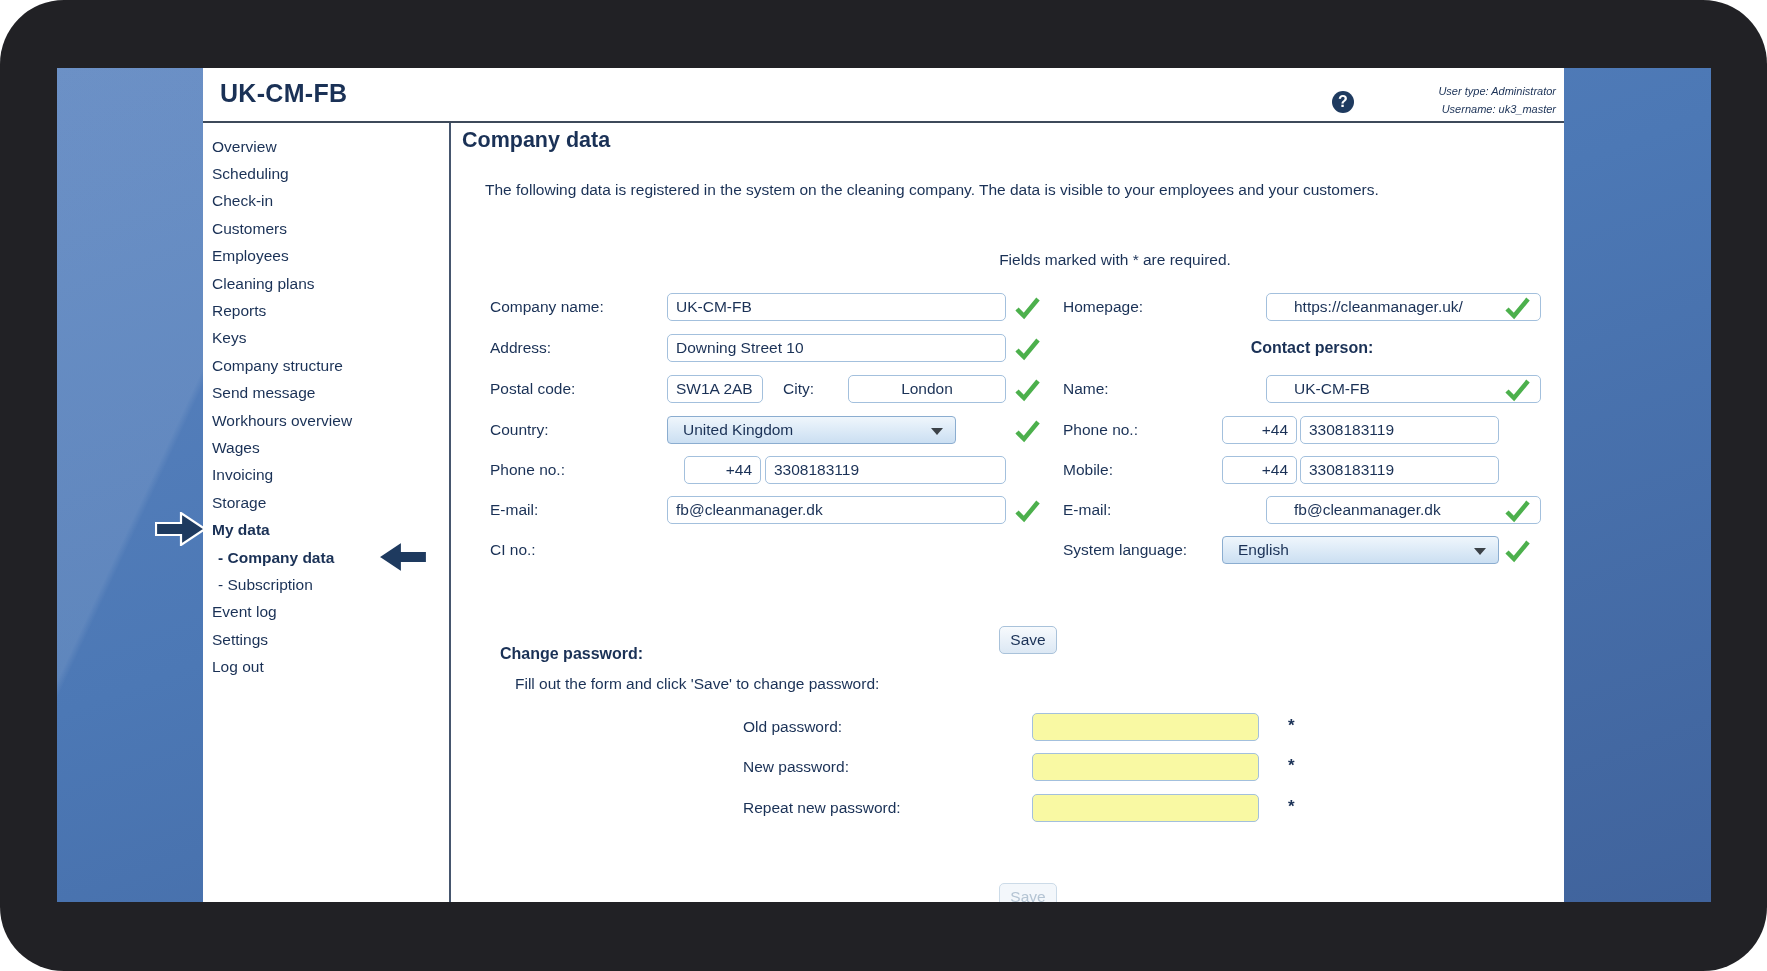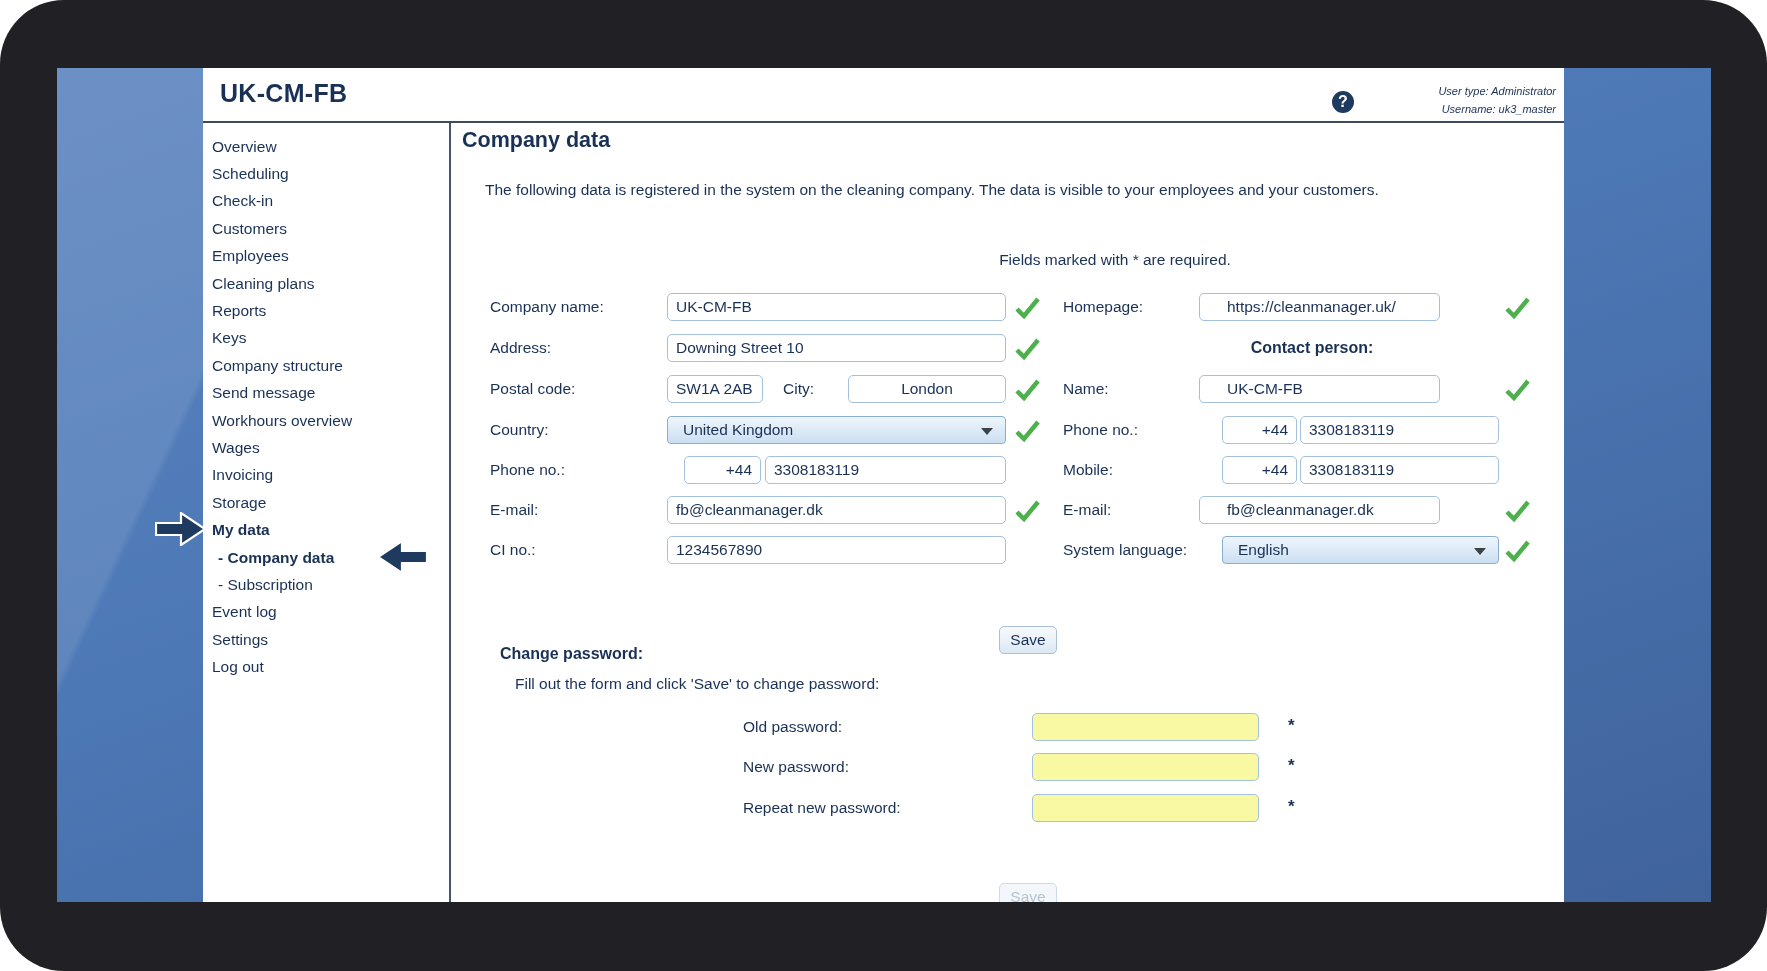--- a/index.html
+++ b/index.html
@@ -34,21 +34,21 @@
   .main { position:absolute; left:248px; top:55px; width:1113px; height:779px; }
   .page-heading { position:absolute; left:11px; top:5px; font-size:21.5px; font-weight:bold; color:#1a3156; }
   .intro { position:absolute; left:34px; top:56px; width:1008px; font-size:15.5px; line-height:21.5px; color:#1a3156; }
   .required-note { position:absolute; left:0; top:128px; width:1328px; text-align:center; font-size:15.5px; color:#1a3156; }
 
   .row { position:absolute; left:0; width:1113px; height:28px; }
   .row .lbl { position:absolute; top:0; height:28px; line-height:28px; font-size:15.5px; color:#1a3156; white-space:nowrap; }
   .lab-l { left:39px; }  .lab-r { left:612px; }
   .box { position:absolute; top:0; height:28px; border:1px solid #a3c0dd; border-radius:5px; background:#fff;
          padding:0 8px; font-family:"Liberation Sans", sans-serif; font-size:15.5px; color:#1a3156; outline:none; }
-  .inp-l { left:216px; width:339px; }  .inp-r { left:748px; width:241px;padding-left:27px; }
+  .inp-l { left:216px; width:339px; }  .inp-r { left:815px; width:275px;padding-left:27px; }
   .num-r { text-align:right; }
   .dd { position:absolute; top:0; height:28px; background:linear-gradient(#eff6fc,#cbdff2); border:1px solid #8badd0;
         border-radius:4px; display:flex; align-items:center; padding-left:15px; font-size:15.5px; color:#1a3156; cursor:pointer; }
   .dd .caret { position:absolute; right:12px; top:11px; width:0; height:0;
                border-left:6px solid transparent; border-right:6px solid transparent; border-top:7px solid #3c4248; }
   .chk { position:absolute; top:2px; width:27px; height:25px; }
   .chk-l { left:563px; }  .chk-r { left:1053px; }
   .subhead { position:absolute; left:771px; top:0; width:180px; height:28px; line-height:28px;
              font-size:16px; font-weight:bold; color:#1a3156; text-align:center; white-space:nowrap; }
 
@@ -145,21 +145,21 @@
             </svg>
           <div class="lbl lab-r">Name:</div>
           <input class="box inp-r" value="UK-CM-FB" style="">
           <svg class="chk chk-r" viewBox="0 0 27 25">
               <polyline points="3,14 10,21 24,4" fill="none" stroke="#4cb04c" stroke-width="4.5"></polyline>
             </svg>
         </div>
 
         <div class="row" style="top:293px">
           <div class="lbl lab-l">Country:</div>
-          <div class="dd" style="left:216px;width:339px">
+          <div class="dd" style="left:216px;width:289px">
             <span>United Kingdom</span>
             <span class="caret"></span>
           </div>
           <svg class="chk chk-l" viewBox="0 0 27 25">
               <polyline points="3,14 10,21 24,4" fill="none" stroke="#4cb04c" stroke-width="4.5"></polyline>
             </svg>
           <div class="lbl lab-r">Phone no.:</div>
           <input class="box num-r" style="left: 771px; width: 75px;" value="+44">
           <input class="box" style="left: 849px; width: 199px;" value="3308183119">
         </div>
@@ -181,21 +181,20 @@
             </svg>
           <div class="lbl lab-r">E-mail:</div>
           <input class="box inp-r" value="fb@cleanmanager.dk" style="">
           <svg class="chk chk-r" viewBox="0 0 27 25">
               <polyline points="3,14 10,21 24,4" fill="none" stroke="#4cb04c" stroke-width="4.5"></polyline>
             </svg>
         </div>
 
         <div class="row" style="top:413px">
           <div class="lbl lab-l">CI no.:</div>
-          <input class="box inp-l" value="1234567890" style="">
           <div class="lbl lab-r">System language:</div>
           <div class="dd" style="left:771px;width:277px">
             <span>English</span>
             <span class="caret"></span>
           </div>
           <svg class="chk chk-r" viewBox="0 0 27 25">
               <polyline points="3,14 10,21 24,4" fill="none" stroke="#4cb04c" stroke-width="4.5"></polyline>
             </svg>
         </div>
 

